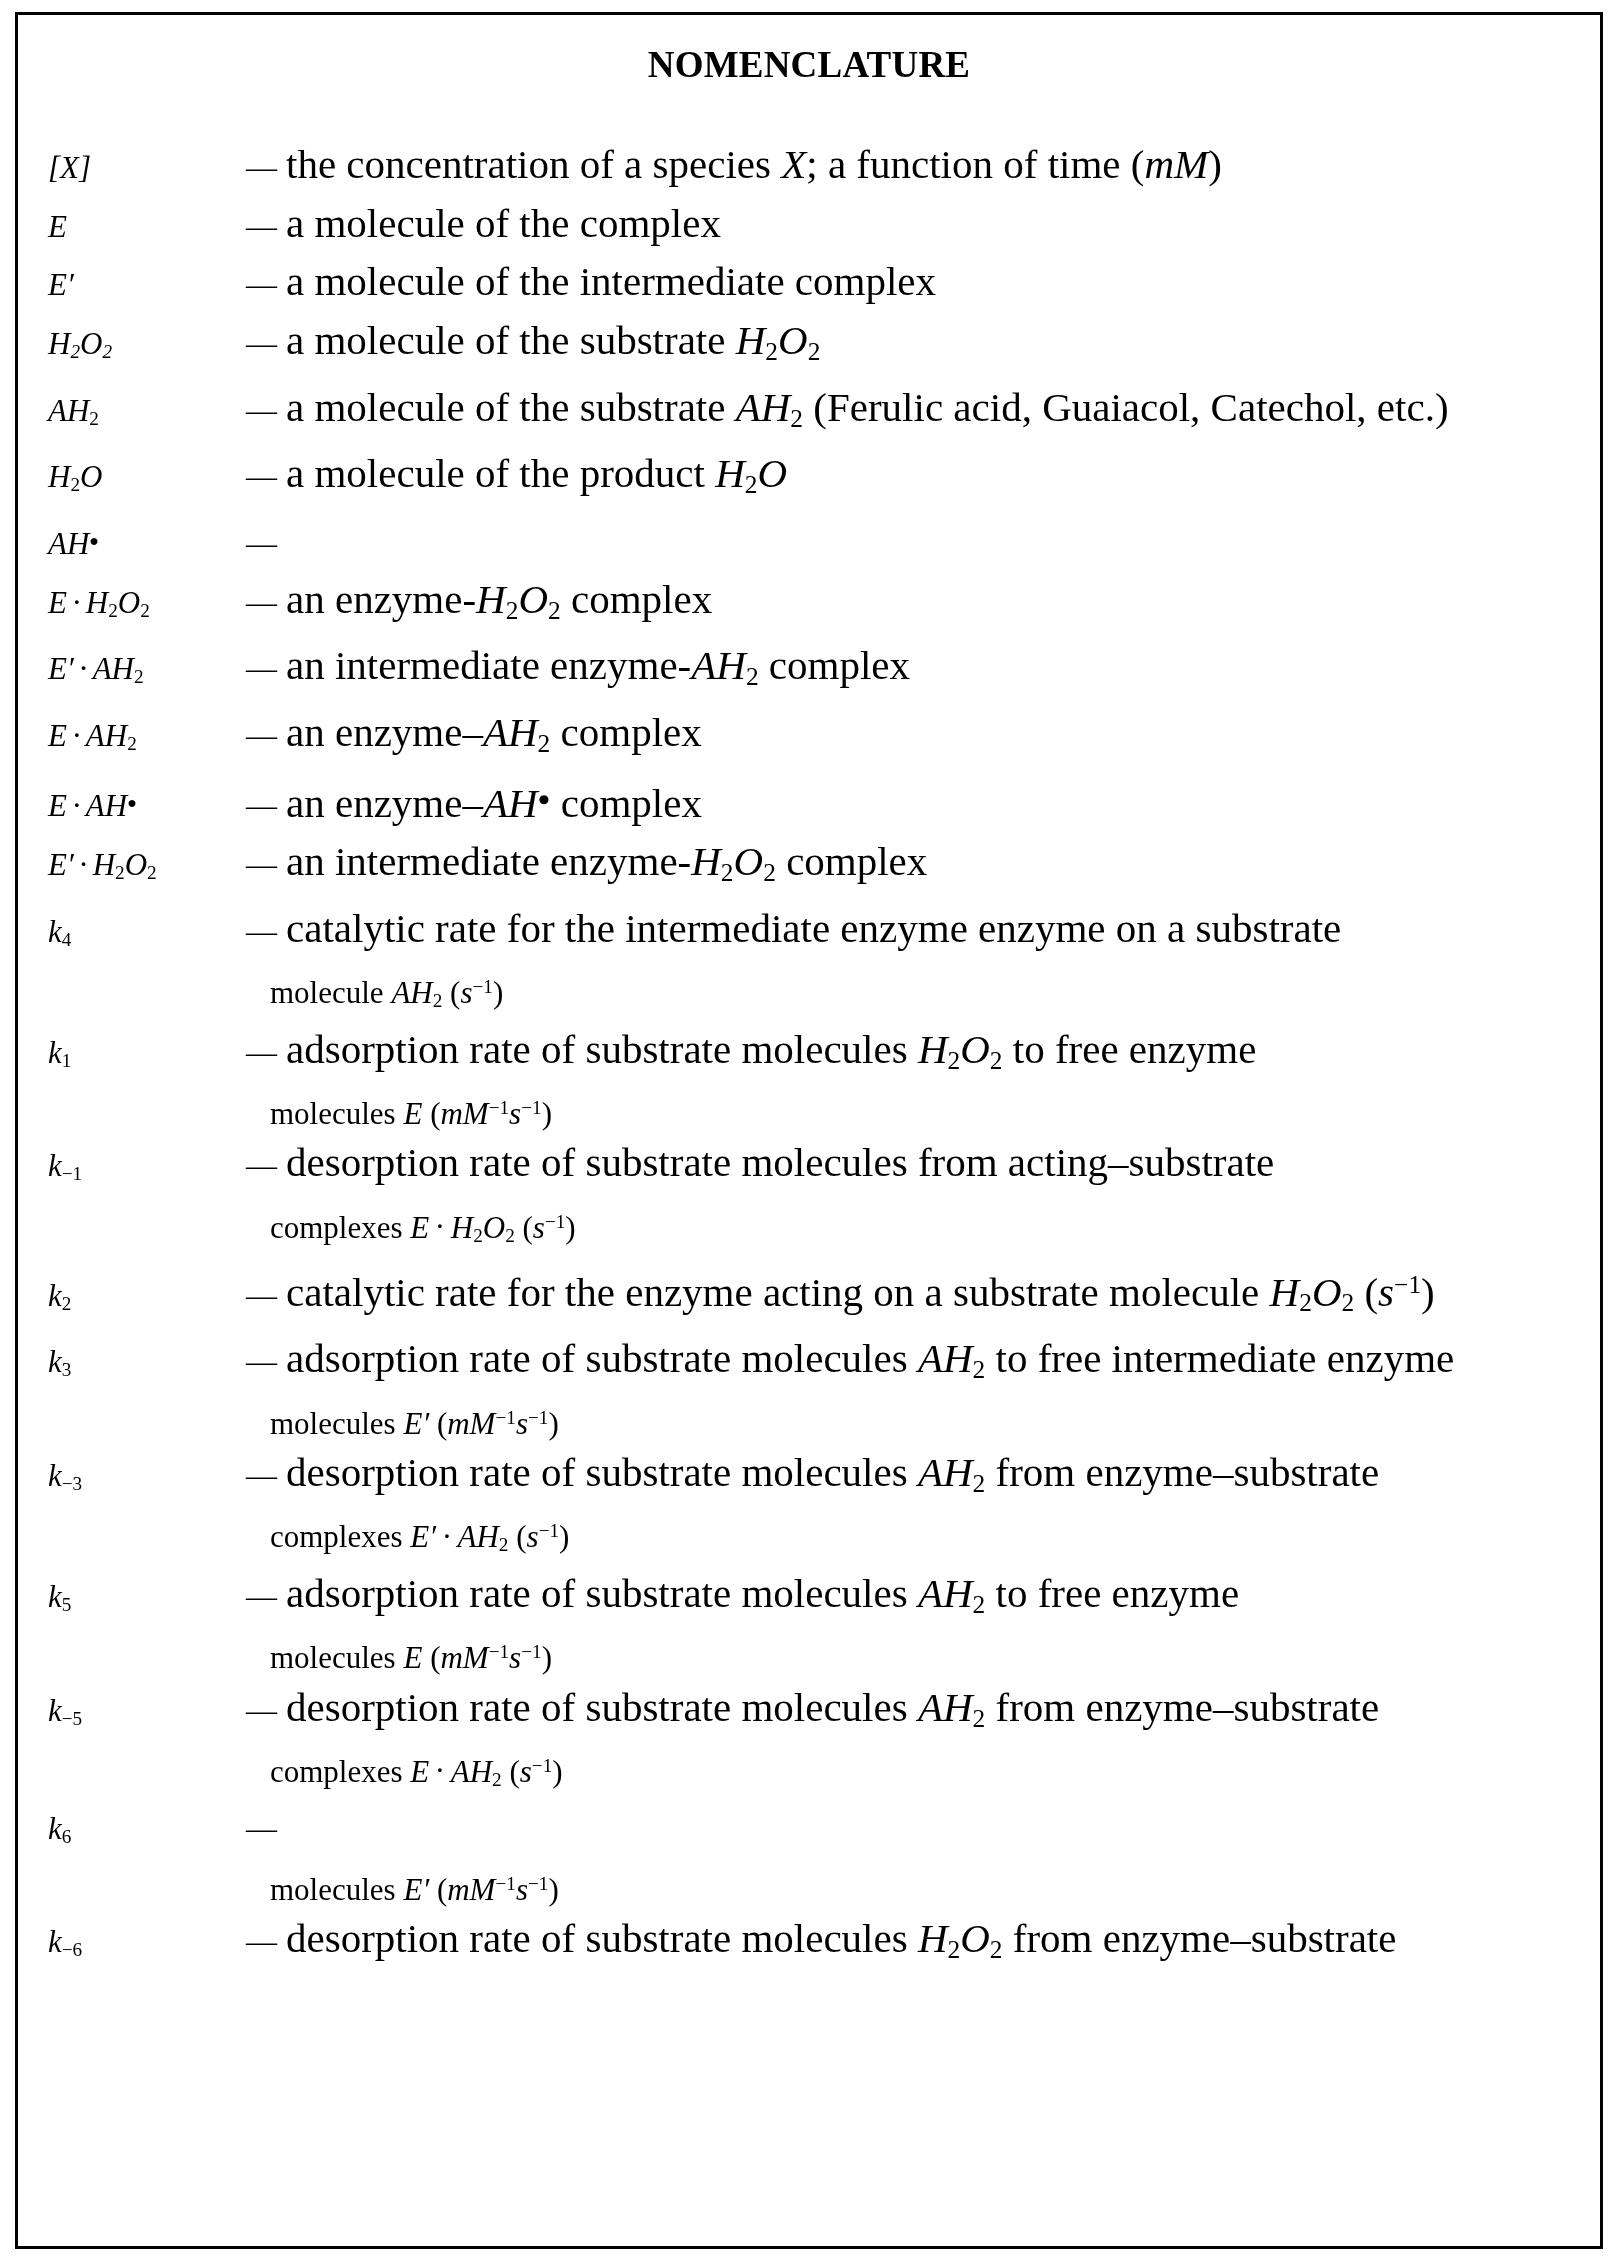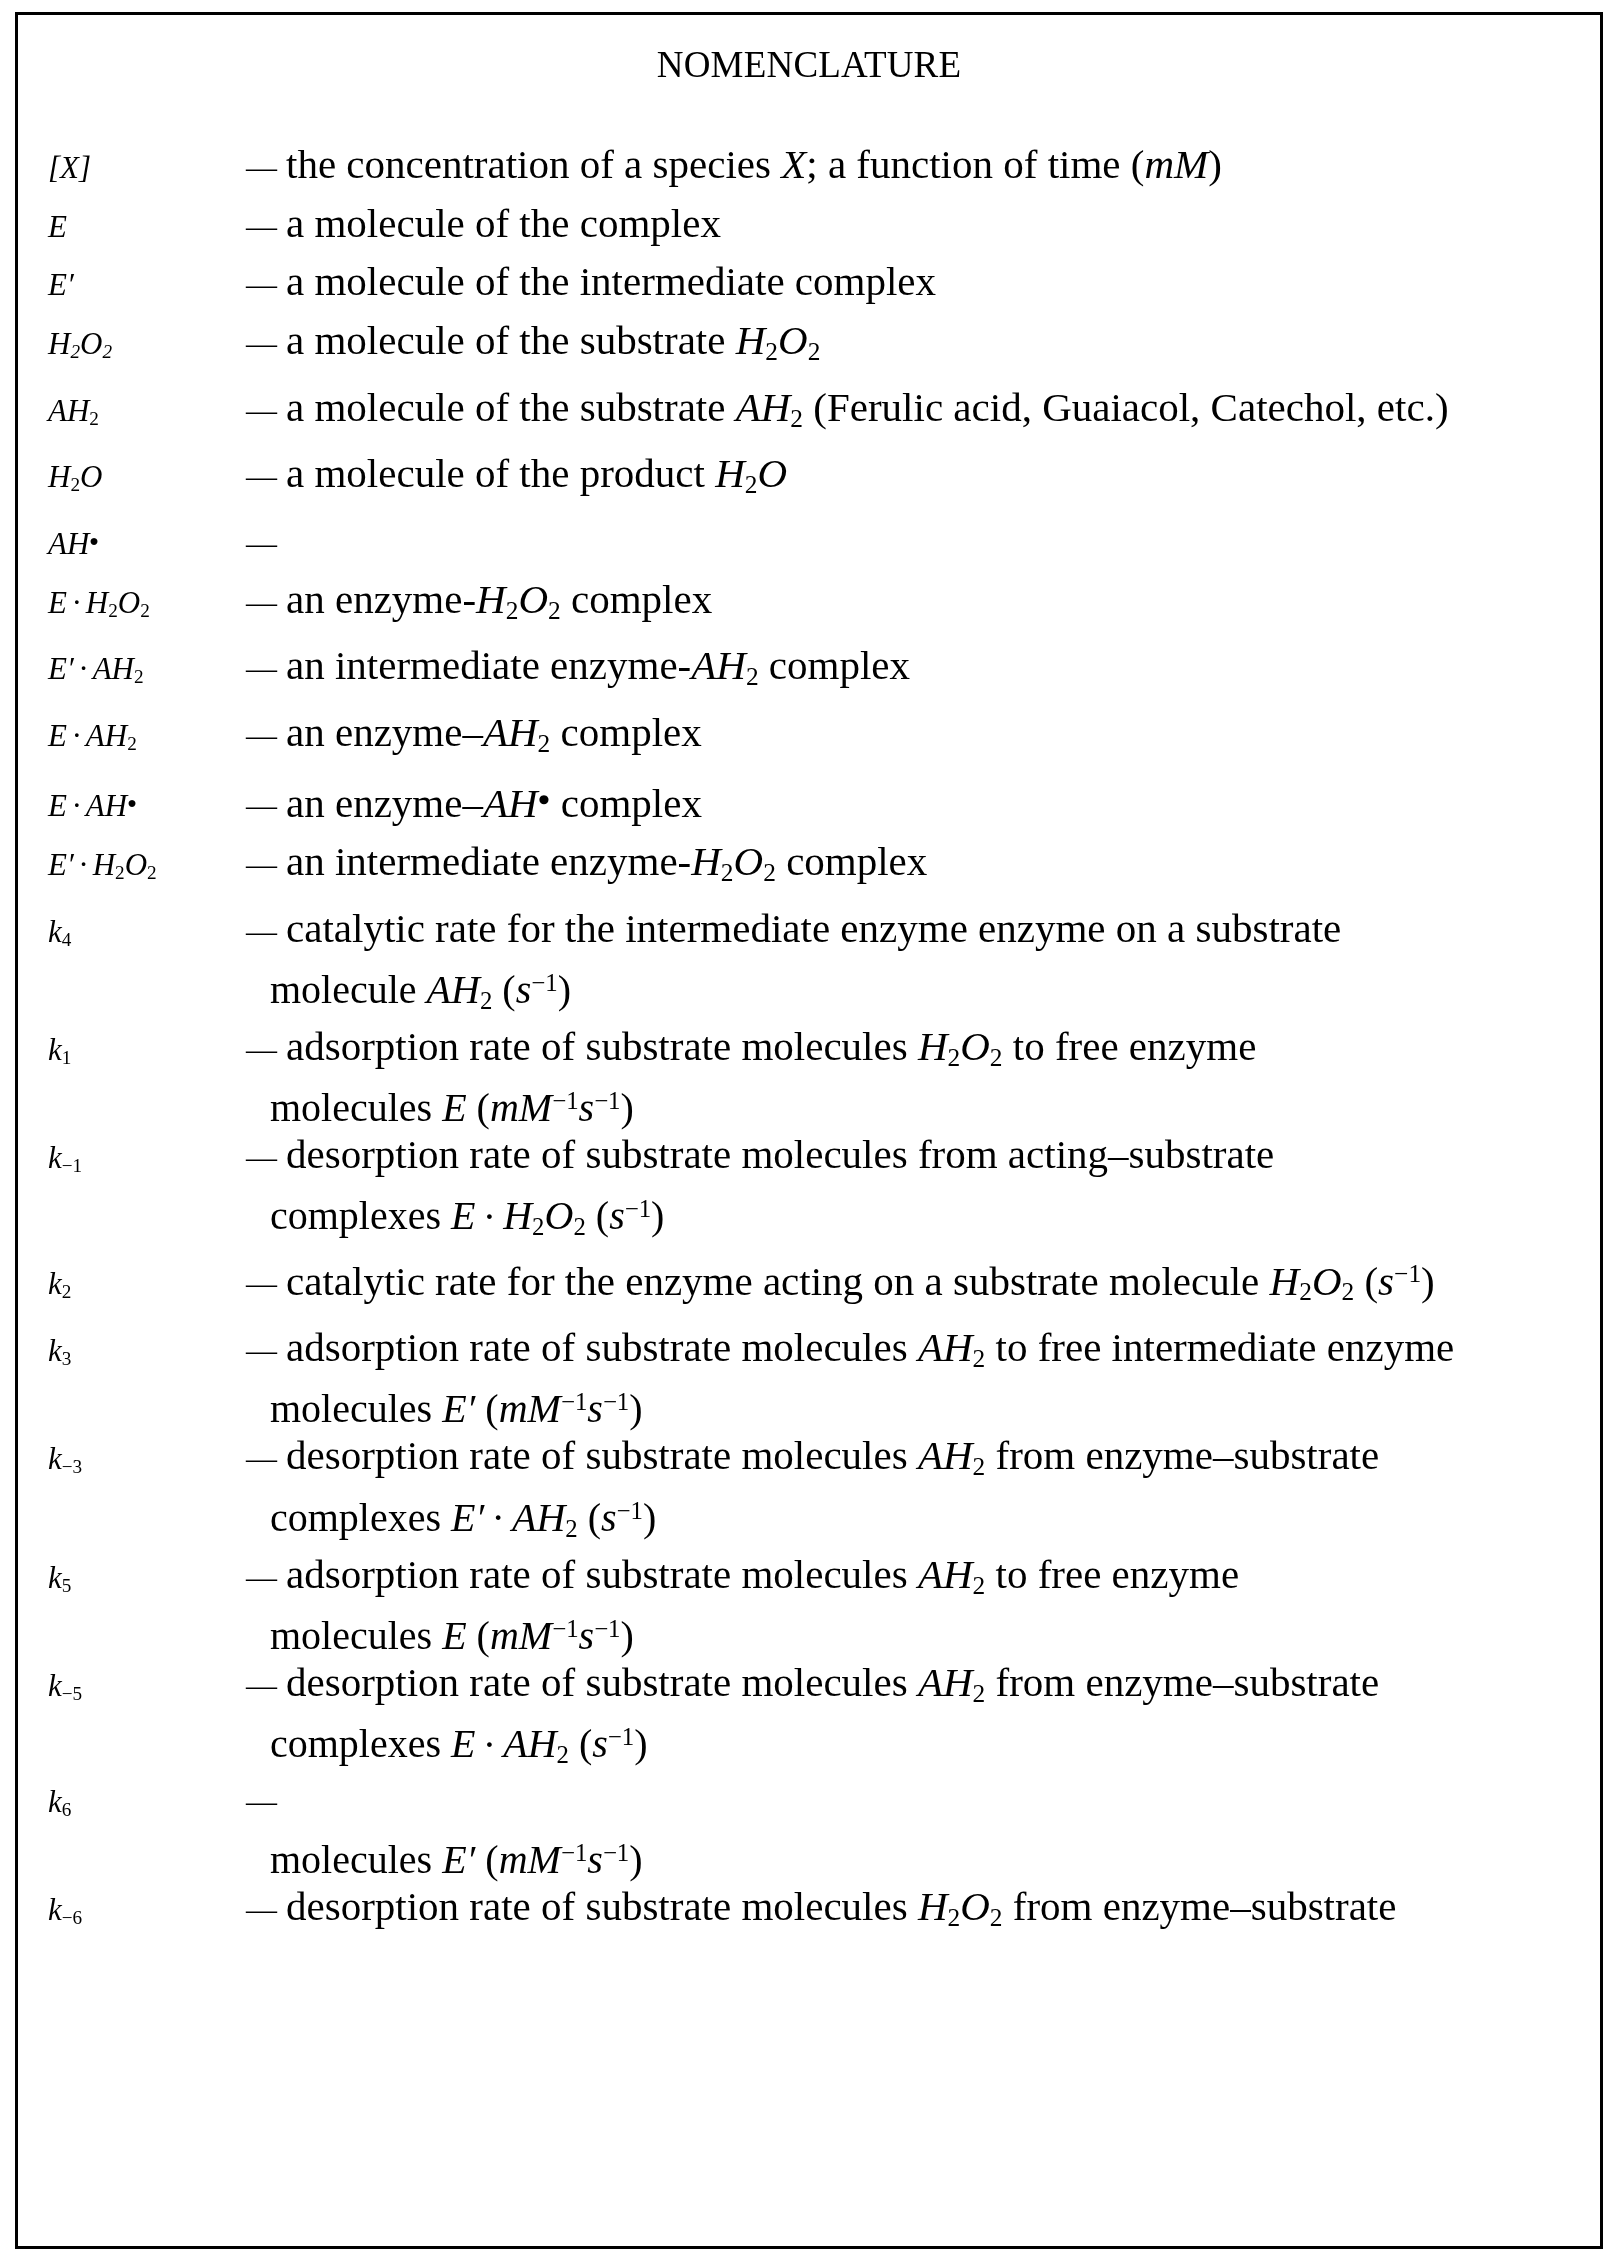--- a/index.html
+++ b/index.html
@@ -33,21 +33,21 @@
     height: 100%;
     padding: 0;
   }
 
   .doc-title {
     text-align: center;
     font-size: 37px;
     line-height: 1;
     letter-spacing: 0.2px;
     margin-top: 31px;
-    font-weight: normal;
+    font-weight: bold;
     font-family: "Liberation Serif", "DejaVu Serif", serif;
   }
 
   .nomenclature-list {
     margin-top: 55px;
     padding-left: 30px;
     padding-right: 20px;
   }
 
   .nom-entry {
@@ -78,22 +78,22 @@
     font-size: 31px;
   }
 
   .nom-desc {
     flex: 1 1 auto;
     font-size: 41px;
     font-style: normal;
   }
 
   .nom-cont {
-    font-size: 40px;
-    line-height: 34px;
+    font-size: 31px;
+    line-height: 41px;
     padding-left: 222px;
     white-space: nowrap;
   }
 
   
   i.mi { font-style: italic; }
   sub  { font-size: 0.62em; vertical-align: -0.22em; font-style: normal; }
   sup  { font-size: 0.62em; vertical-align: 0.50em; font-style: normal; }
   .rad { font-size: 0.52em; vertical-align: 0.50em; }
   .prime { font-style: italic; }

